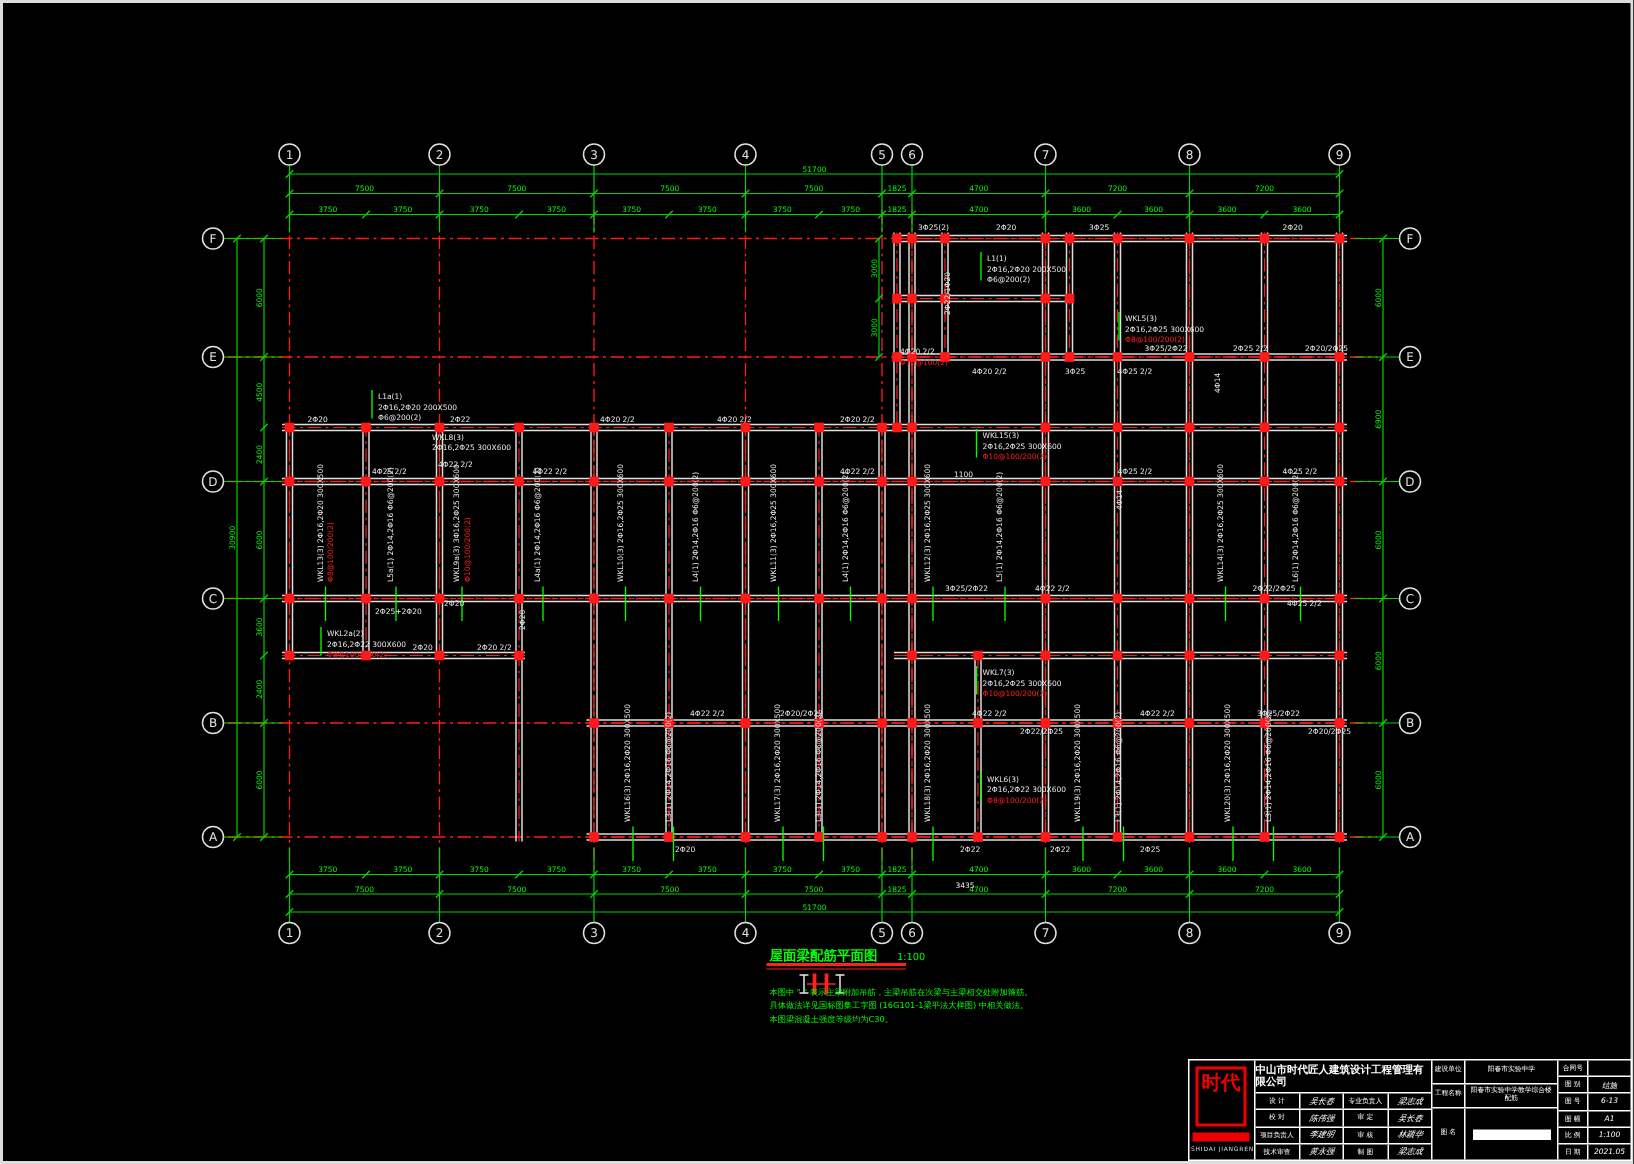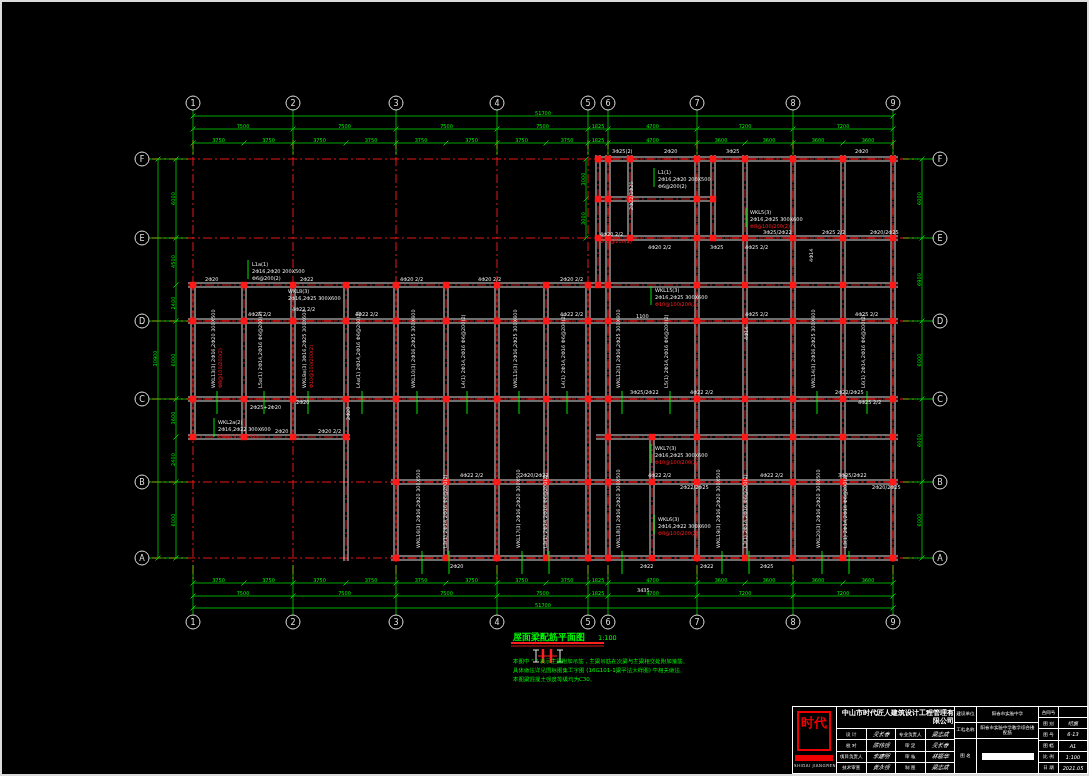--- a/index.html
+++ b/index.html
@@ -10,21 +10,21 @@
   .tb{position:absolute;left:792px;top:706px;width:294px;height:66px;display:flex;
       border:1px solid #fff;color:#fff;background:#000;}
   .tb *{box-sizing:border-box;}
   .tb-logo{width:44px;border-right:1px solid #fff;position:relative;}
   .tb-seal{position:absolute;left:4px;top:4px;width:34px;height:40px;border:2px solid #e00;
            color:#e00;font-weight:bold;font-size:13px;line-height:18px;text-align:center;padding-top:1px;}
   .tb-sealbar{position:absolute;left:2px;top:48px;width:38px;height:6px;background:#e00;}
   .tb-sub{position:absolute;left:0;top:56px;width:44px;font-size:4px;color:#ddd;text-align:center;letter-spacing:.5px;}
   .tb-mid{width:118px;border-right:1px solid #fff;display:flex;flex-direction:column;}
   .tb-company{height:22px;border-bottom:1px solid #fff;font-size:7px;font-weight:bold;
-              display:flex;align-items:center;justify-content:center;text-align:right;line-height:1.05;}
+              display:flex;align-items:center;justify-content:center;text-align:left;line-height:1.05;}
   .tb-sigs{flex:1;display:flex;flex-direction:column;}
   .sig-row{flex:1;display:flex;border-bottom:1px solid #fff;}
   .sig-row:last-child{border-bottom:none;}
   .sig-cell{flex:1;border-right:1px solid #fff;font-size:4.5px;display:flex;align-items:center;
             justify-content:center;overflow:hidden;white-space:nowrap;}
   .sig-cell:last-child{border-right:none;}
   .sig-name{font-style:italic;font-size:5.5px;transform:skewX(-12deg);}
   .tb-proj{width:84px;border-right:1px solid #fff;display:flex;flex-direction:column;}
   .proj-row{display:flex;border-bottom:1px solid #fff;}
   .proj-row:last-child{border-bottom:none;flex:1;}

